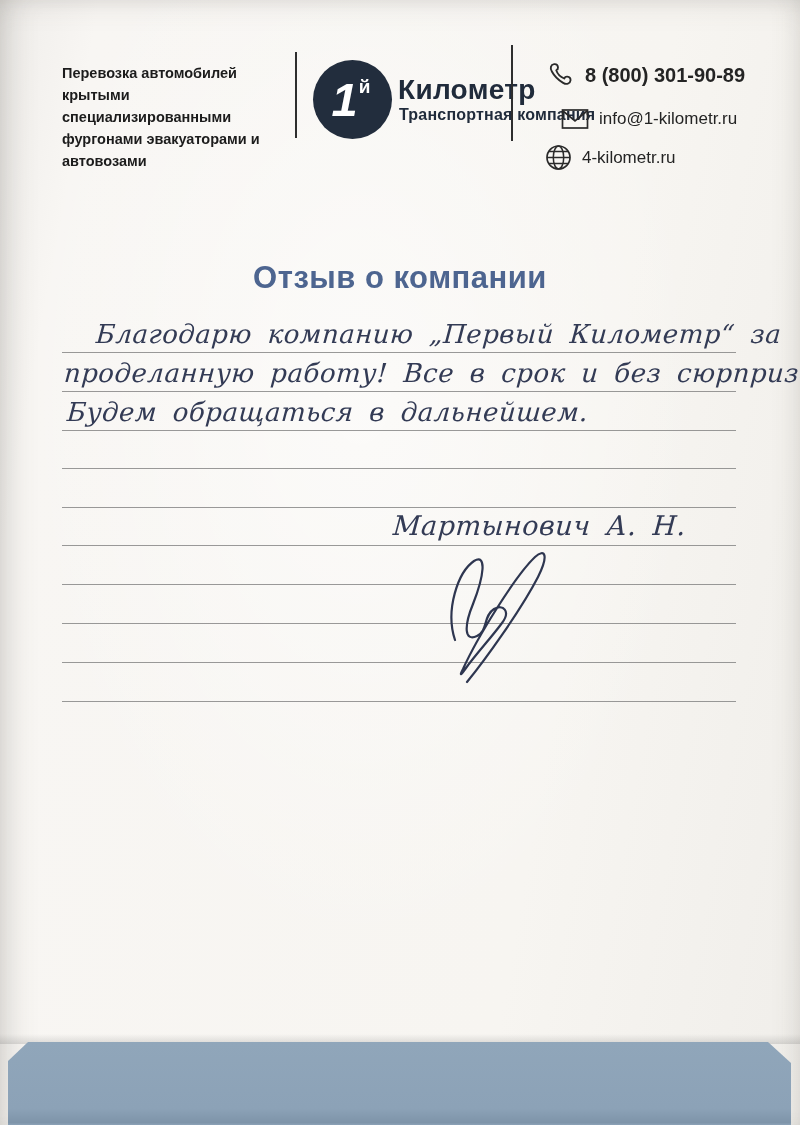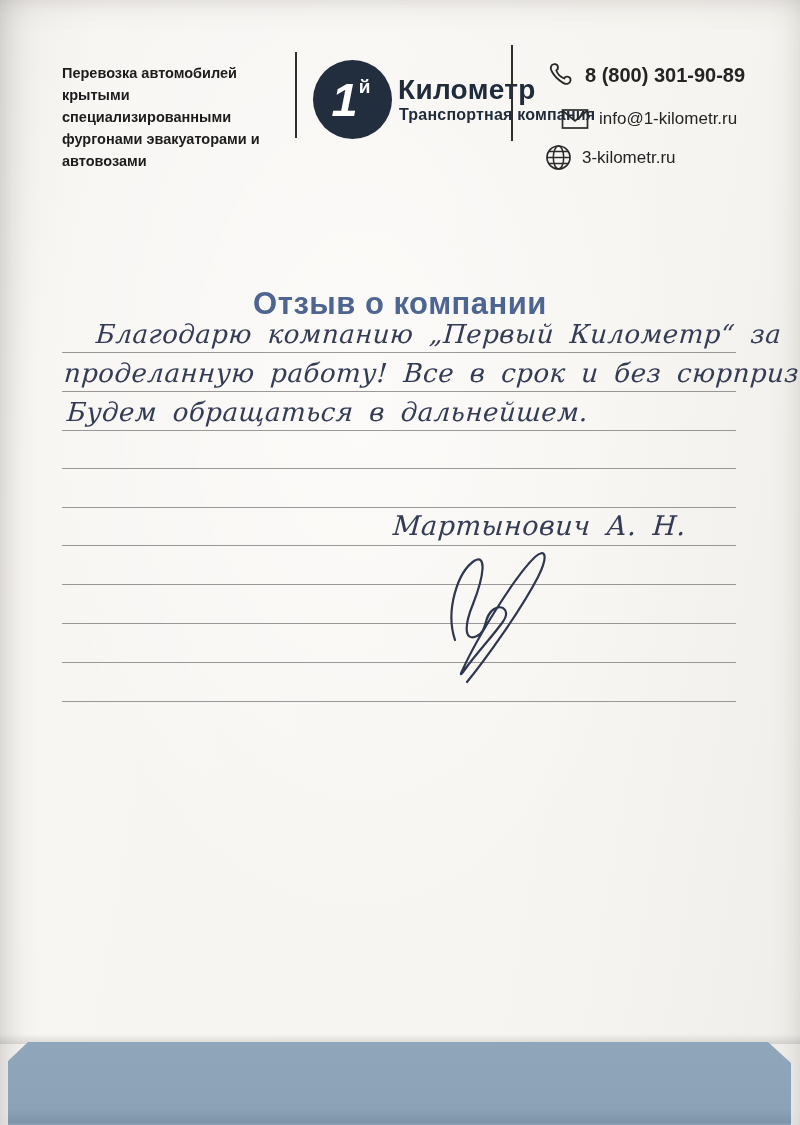--- a/index.html
+++ b/index.html
@@ -39,21 +39,21 @@
     position:absolute;left:399px;top:106px;font-size:16px;font-weight:700;color:#202b3b;letter-spacing:.2px;
   }
   .contact-row{position:absolute;left:545px;display:flex;align-items:center;gap:10px;color:#242424;}
   .contact-row svg{flex:0 0 auto;}
   .c-phone{top:60px;font-size:20px;font-weight:600;}
   .c-mail{top:108px;font-size:17px;font-weight:400;padding-left:16px;}
   .c-web{top:144px;font-size:17px;font-weight:400;}
   
   .page-title{
     position:absolute;left:0;top:260px;width:800px;text-align:center;
-    font-size:31px;font-weight:700;color:#4d6590;letter-spacing:.5px;margin-top:26px;
+    font-size:31px;font-weight:700;color:#4d6590;letter-spacing:.5px;
   }
   
   .rule{position:absolute;left:62px;width:674px;height:1.4px;background:rgba(120,120,120,.75);}
   
   .hand{
     position:absolute;
     font-family:"DejaVu Serif",serif;font-style:italic;
     color:#333b55;white-space:nowrap;
     letter-spacing:.5px;word-spacing:7px;
     transform:skewX(-4deg);transform-origin:left bottom;
@@ -108,21 +108,21 @@
   </div>
 
   <div class="contact-row c-web">
     <svg width="27" height="27" viewBox="0 0 27 27">
       <circle cx="13.5" cy="13.5" r="11.5" fill="none" stroke="#2a2a2a" stroke-width="1.7"></circle>
       <ellipse cx="13.5" cy="13.5" rx="5.2" ry="11.5" fill="none" stroke="#2a2a2a" stroke-width="1.5"></ellipse>
       <line x1="2" y1="13.5" x2="25" y2="13.5" stroke="#2a2a2a" stroke-width="1.5"></line>
       <line x1="3.6" y1="7.5" x2="23.4" y2="7.5" stroke="#2a2a2a" stroke-width="1.5"></line>
       <line x1="3.6" y1="19.5" x2="23.4" y2="19.5" stroke="#2a2a2a" stroke-width="1.5"></line>
     </svg>
-    <span>3-kilometr.ru</span>
+    <span>4-kilometr.ru</span>
   </div>
 
   <div class="page-title">Отзыв о компании</div>
 
   <div class="rule" style="top:352px"></div>
   <div class="rule" style="top:391px"></div>
   <div class="rule" style="top:430px"></div>
   <div class="rule" style="top:468px"></div>
   <div class="rule" style="top:507px"></div>
   <div class="rule" style="top:545px"></div>

